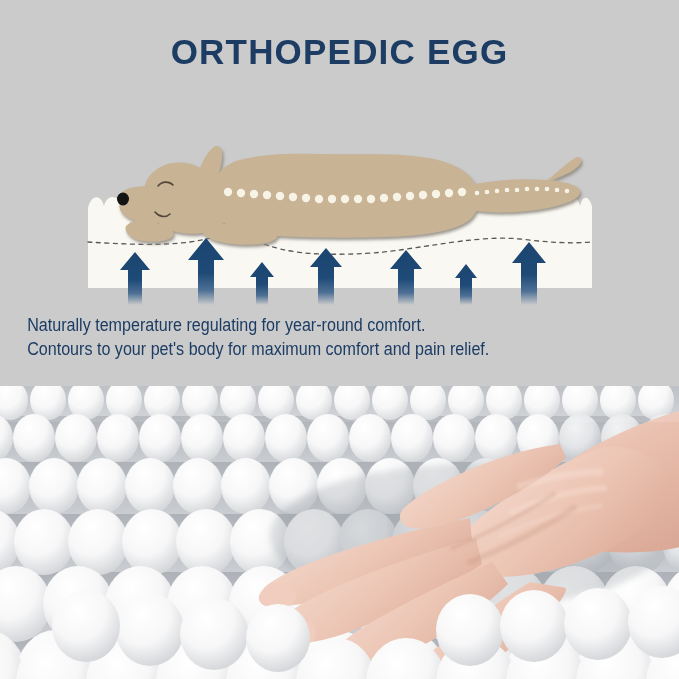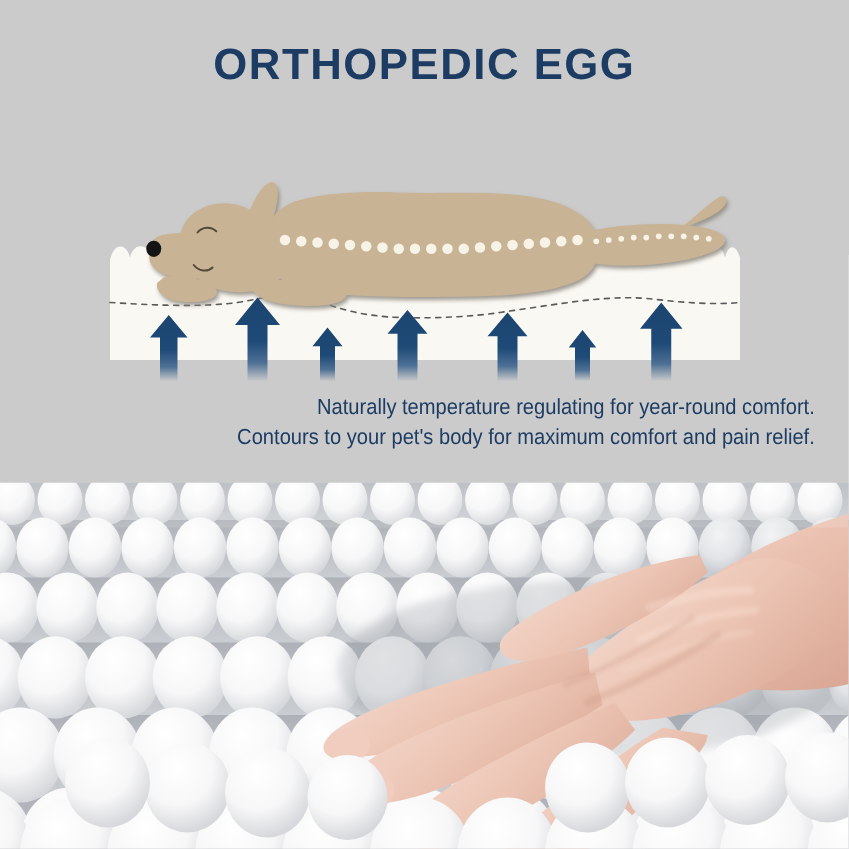--- a/index.html
+++ b/index.html
@@ -47,21 +47,21 @@
     width: 679px;
     height: 190px;
   }
   #illustration svg { display: block; }
 
   
   #taglines {
     position: absolute;
     left: 0; top: 313px;
     width: 679px;
-    text-align: right;
+    text-align: left;
     color: #1c3c63;
   }
   #taglines .tag-line {
     display: block;
     font-family: "Liberation Sans Narrow", "Liberation Sans", sans-serif;
     font-size: 17.5px;
     line-height: 24px;
     font-weight: 400;
     transform: scaleX(0.92);
   }

